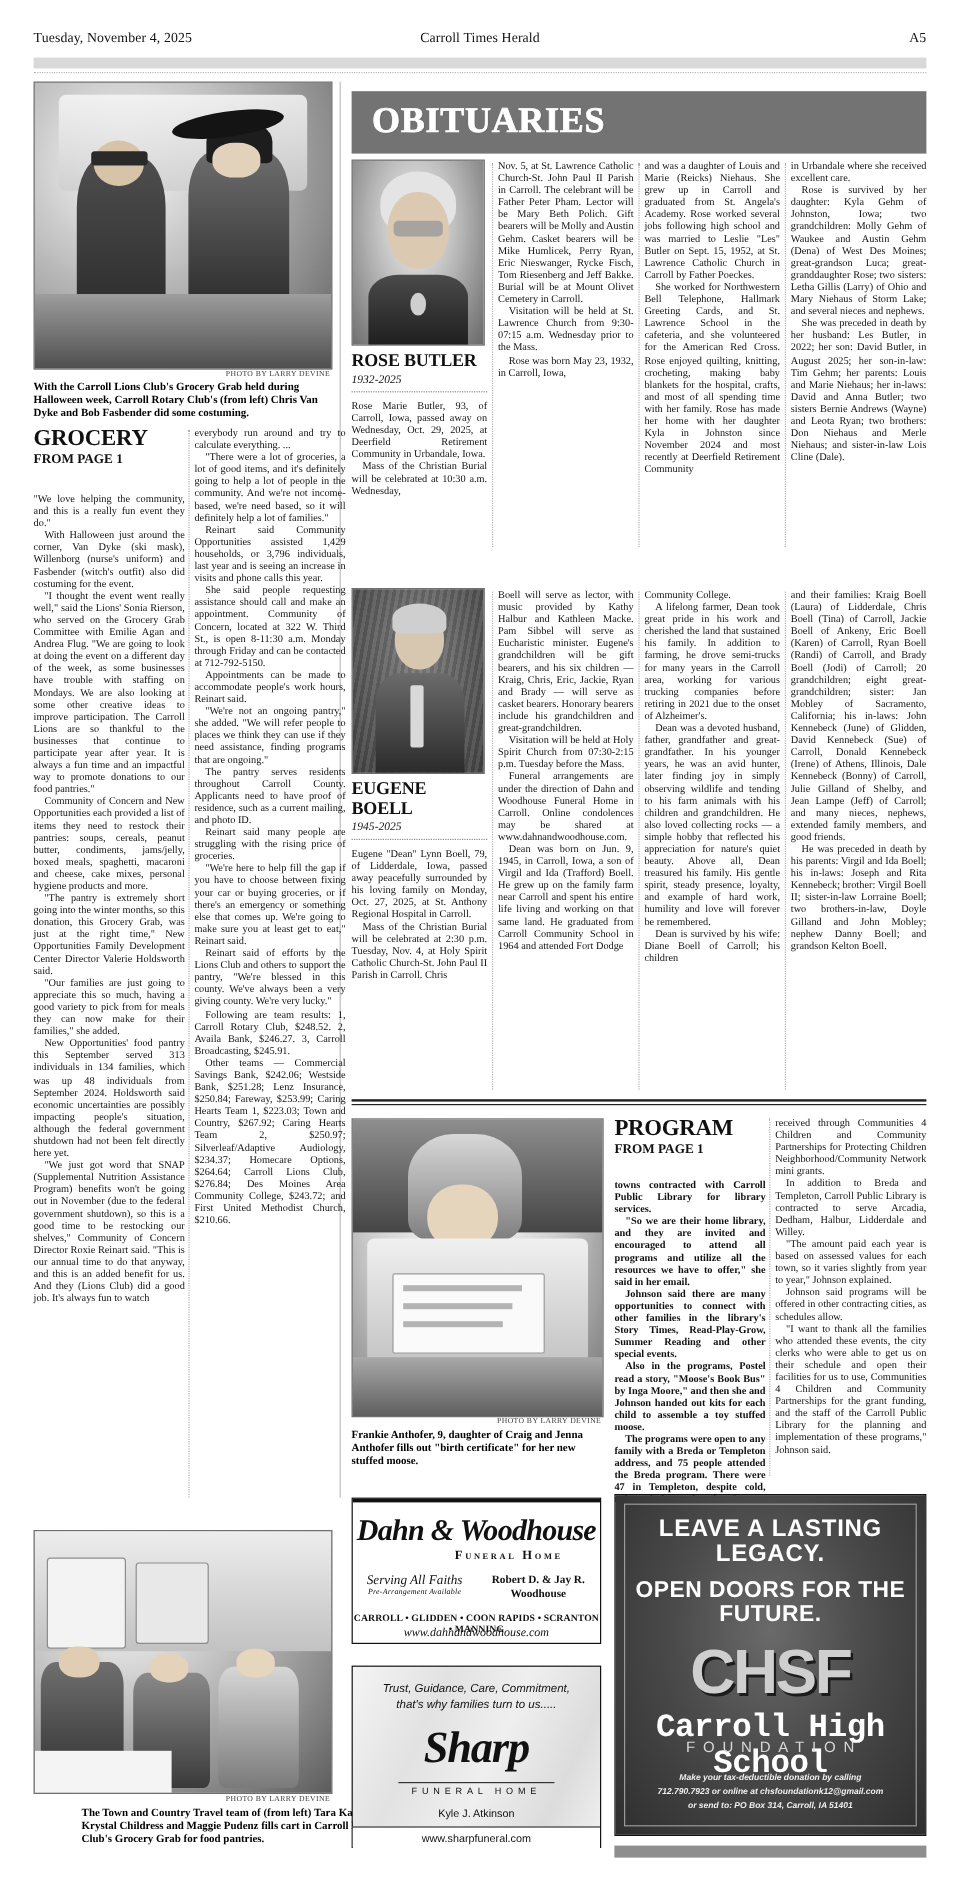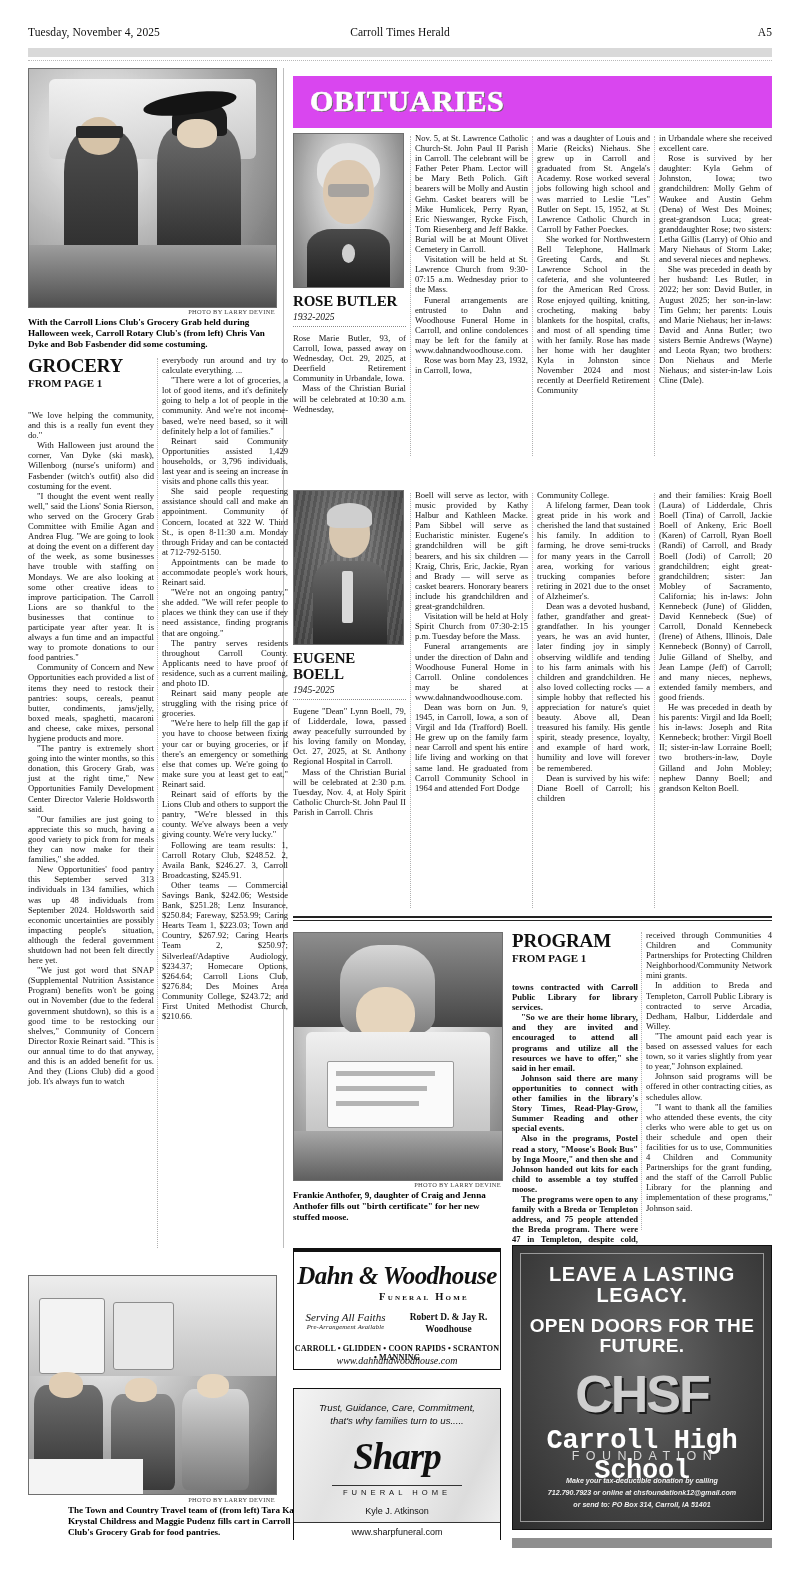--- a/index.html
+++ b/index.html
@@ -65,21 +65,21 @@
 
   .sec-head{
     position:absolute;font-weight:bold;font-family:"Liberation Serif", serif;
   }
   .sec-head .big{display:block;font-size:19px;line-height:21px;letter-spacing:-.2px;}
   .sec-head .small{display:block;font-size:11px;line-height:13px;margin-top:1px;}
 
   
   .obit-banner{
     position:absolute;left:293px;top:76px;width:479px;height:52px;
-    background:#d946ef;
+    background:#737373;
   }
   .obit-banner span{
     position:absolute;left:17px;top:8px;
     font-family:"Liberation Serif", serif;
     font-weight:bold;font-size:30px;letter-spacing:.6px;
     color:#ffffff;
     -webkit-text-stroke:.6px #ffffff;
     text-shadow:1.2px 1.2px 0 #6a6a6a;
   }
 
@@ -258,21 +258,20 @@
   <div class="obit-dates" style="left:293px;top:311px;width:113px;">1932-2025</div>
   <div class="obit-dot" style="left:293px;top:326px;width:113px;"></div>
 
   <div class="body-col" id="butler-c1" style="left:293px;top:333px;width:113px;height:125px;">
       <p class="noind">Rose Marie Butler, 93, of Carroll, Iowa, passed away on Wednesday, Oct. 29, 2025, at Deerfield Retirement Community in Urbandale, Iowa.</p>
       <p>Mass of the Christian Burial will be celebrated at 10:30 a.m. Wednesday,</p>
     </div>
   <div class="body-col" id="butler-c2" style="left:415px;top:133px;width:113px;height:325px;">
       <p class="noind">Nov. 5, at St. Lawrence Catholic Church-St. John Paul II Parish in Carroll. The celebrant will be Father Peter Pham. Lector will be Mary Beth Polich. Gift bearers will be Molly and Austin Gehm. Casket bearers will be Mike Humlicek, Perry Ryan, Eric Nieswanger, Rycke Fisch, Tom Riesenberg and Jeff Bakke. Burial will be at Mount Olivet Cemetery in Carroll.</p>
       <p>Visitation will be held at St. Lawrence Church from 9:30-07:15 a.m. Wednesday prior to the Mass.</p>
-      <p>Funeral arrangements are entrusted to Dahn and Woodhouse Funeral Home in Carroll, and online condolences may be left for the family at www.dahnandwoodhouse.com.</p>
       <p>Rose was born May 23, 1932, in Carroll, Iowa,</p>
     </div>
   <div class="body-col" id="butler-c3" style="left:537px;top:133px;width:113px;height:325px;">
       <p class="noind">and was a daughter of Louis and Marie (Reicks) Niehaus. She grew up in Carroll and graduated from St. Angela's Academy. Rose worked several jobs following high school and was married to Leslie "Les" Butler on Sept. 15, 1952, at St. Lawrence Catholic Church in Carroll by Father Poeckes.</p>
       <p>She worked for Northwestern Bell Telephone, Hallmark Greeting Cards, and St. Lawrence School in the cafeteria, and she volunteered for the American Red Cross. Rose enjoyed quilting, knitting, crocheting, making baby blankets for the hospital, crafts, and most of all spending time with her family. Rose has made her home with her daughter Kyla in Johnston since November 2024 and most recently at Deerfield Retirement Community</p>
     </div>
   <div class="body-col" id="butler-c4" style="left:659px;top:133px;width:113px;height:325px;">
       <p class="noind">in Urbandale where she received excellent care.</p>
       <p>Rose is survived by her daughter: Kyla Gehm of Johnston, Iowa; two grandchildren: Molly Gehm of Waukee and Austin Gehm (Dena) of West Des Moines; great-grandson Luca; great-granddaughter Rose; two sisters: Letha Gillis (Larry) of Ohio and Mary Niehaus of Storm Lake; and several nieces and nephews.</p>
       <p>She was preceded in death by her husband: Les Butler, in 2022; her son: David Butler, in August 2025; her son-in-law: Tim Gehm; her parents: Louis and Marie Niehaus; her in-laws: David and Anna Butler; two sisters Bernie Andrews (Wayne) and Leota Ryan; two brothers: Don Niehaus and Merle Niehaus; and sister-in-law Lois Cline (Dale).</p>

